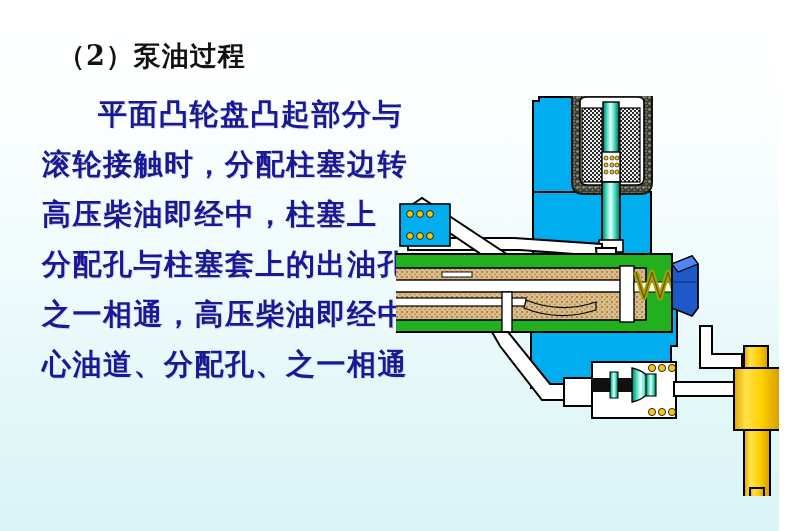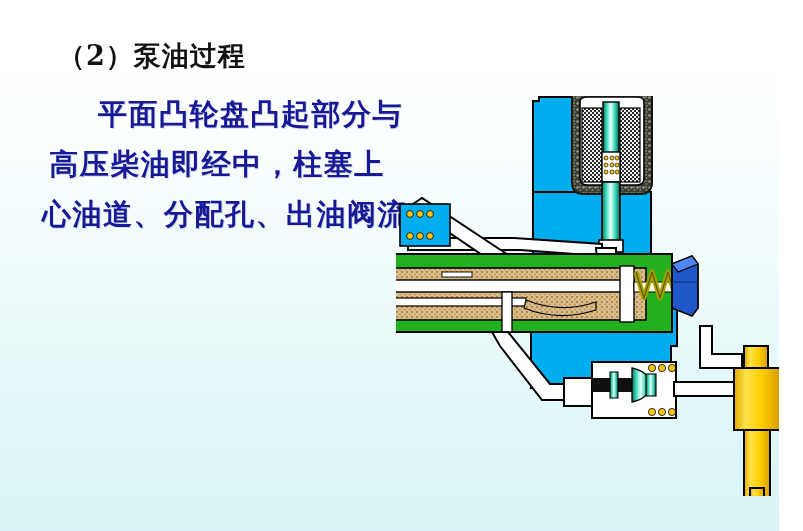--- a/index.html
+++ b/index.html
@@ -4,21 +4,20 @@
 <style>
   html,body{margin:0;padding:0;}
   body{
     width:803px;height:531px;overflow:hidden;
     font-family:"DejaVu Sans","Liberation Sans",sans-serif;
   }
   #slide{
     position:relative;width:779px;height:531px;
     background:linear-gradient(to bottom,#ffffff 0%,#fdffff 18%,#f0fbfc 50%,#e2f7f8 78%,#d9f4f6 100%);
     overflow:hidden;
-    text-align:center;
   }
   
   #title{
     position:absolute;left:58px;top:38px;
     font-family:"DejaVu Serif","Liberation Serif",serif;
     font-size:27px;font-weight:700;color:#121212;
     letter-spacing:1px;white-space:nowrap;
   }
   #body-text{
     position:absolute;left:42px;top:92px;width:350px;
@@ -37,22 +36,25 @@
 </style>
 </head>
 <body>
 
 <div id="slide">
 
   <div id="title">（2）泵油过程</div>
 
   <div id="body-text">
     <div class="tline indent">平面凸轮盘凸起部分与</div>
+    <div class="tline">滚轮接触时，分配柱塞边转</div>
     <div class="tline">高压柴油即经中，柱塞上</div>
-    <div class="tline">心油道、分配孔、出油阀流</div>
+    <div class="tline">分配孔与柱塞套上的出油孔</div>
+    <div class="tline">之一相通，高压柴油即经中</div>
+    <div class="tline">心油道、分配孔、之一相通</div>
   </div>
 
   <div id="diagram">
     <svg width="404" height="400" viewBox="0 0 404 400" xmlns="http://www.w3.org/2000/svg">
       <defs>
         <linearGradient id="camGrad" x1="0" y1="0" x2="1" y2="0">
           <stop offset="0%" stop-color="#6b0d0d"></stop>
           <stop offset="14%" stop-color="#c41111"></stop>
           <stop offset="33%" stop-color="#ff3a00"></stop>
           <stop offset="50%" stop-color="#ffd200"></stop>

